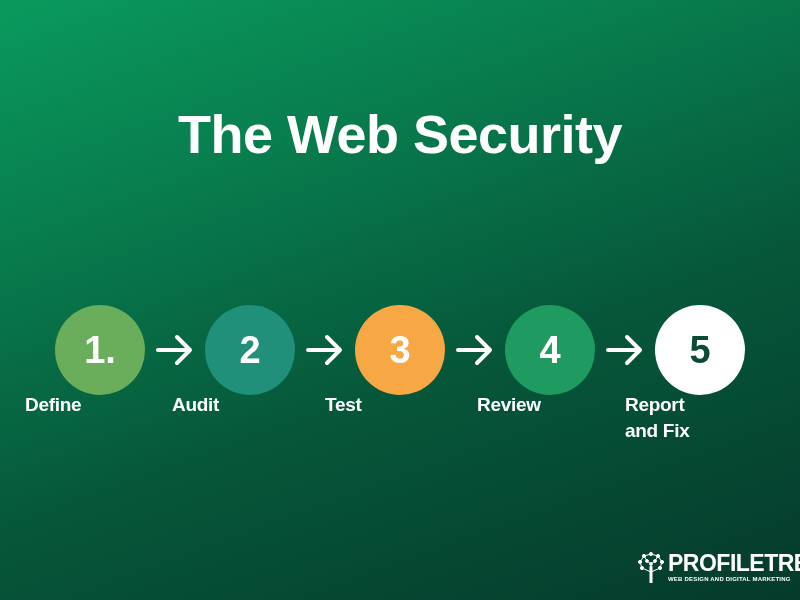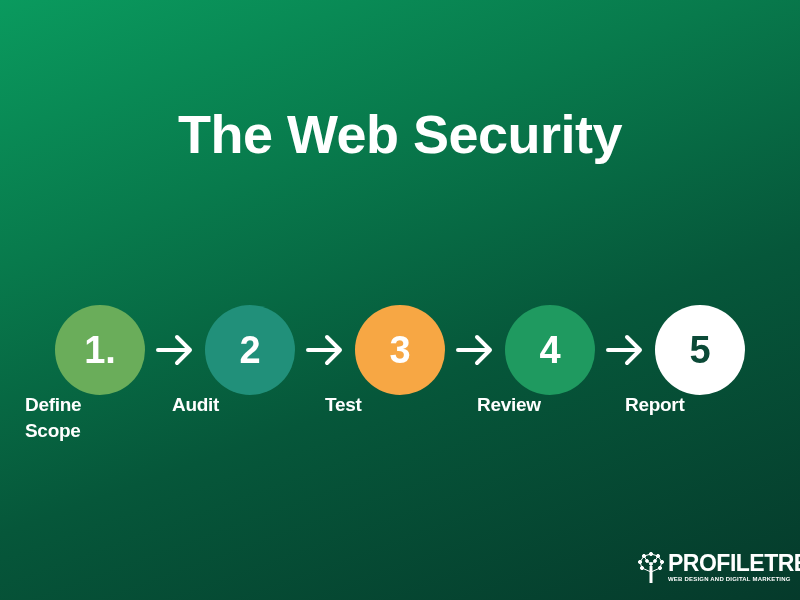--- a/index.html
+++ b/index.html
@@ -64,33 +64,33 @@
   </svg>
   <svg class="arrow" style="left:455px;" viewBox="0 0 40 36">
     <path d="M3 18 H35 M22 5 L35 18 L22 31" fill="none" stroke="#fff" stroke-width="4" stroke-linecap="round" stroke-linejoin="round"></path>
   </svg>
   <svg class="arrow" style="left:605px;" viewBox="0 0 40 36">
     <path d="M3 18 H35 M22 5 L35 18 L22 31" fill="none" stroke="#fff" stroke-width="4" stroke-linecap="round" stroke-linejoin="round"></path>
   </svg>
 
   <div class="label" style="left:25px;">
     <div>Define</div>
-    <div>Scope</div>
   </div>
   <div class="label" style="left:172px;">
     <div>Audit</div>
   </div>
   <div class="label" style="left:325px;">
     <div>Test</div>
   </div>
   <div class="label" style="left:477px;">
     <div>Review</div>
   </div>
   <div class="label" style="left:625px;">
     <div>Report</div>
+    <div>and Fix</div>
   </div>
 </div>
 
 <div class="logo">
   <svg width="30" height="34" viewBox="0 0 30 34" style="margin-right:2px;">
     <g stroke="#fff" stroke-width="1" fill="#fff">
       <circle cx="15" cy="4" r="1.6"></circle>
         <circle cx="8" cy="6" r="1.6"></circle>
         <circle cx="22" cy="6" r="1.6"></circle>
       <circle cx="4" cy="12" r="1.6"></circle>

